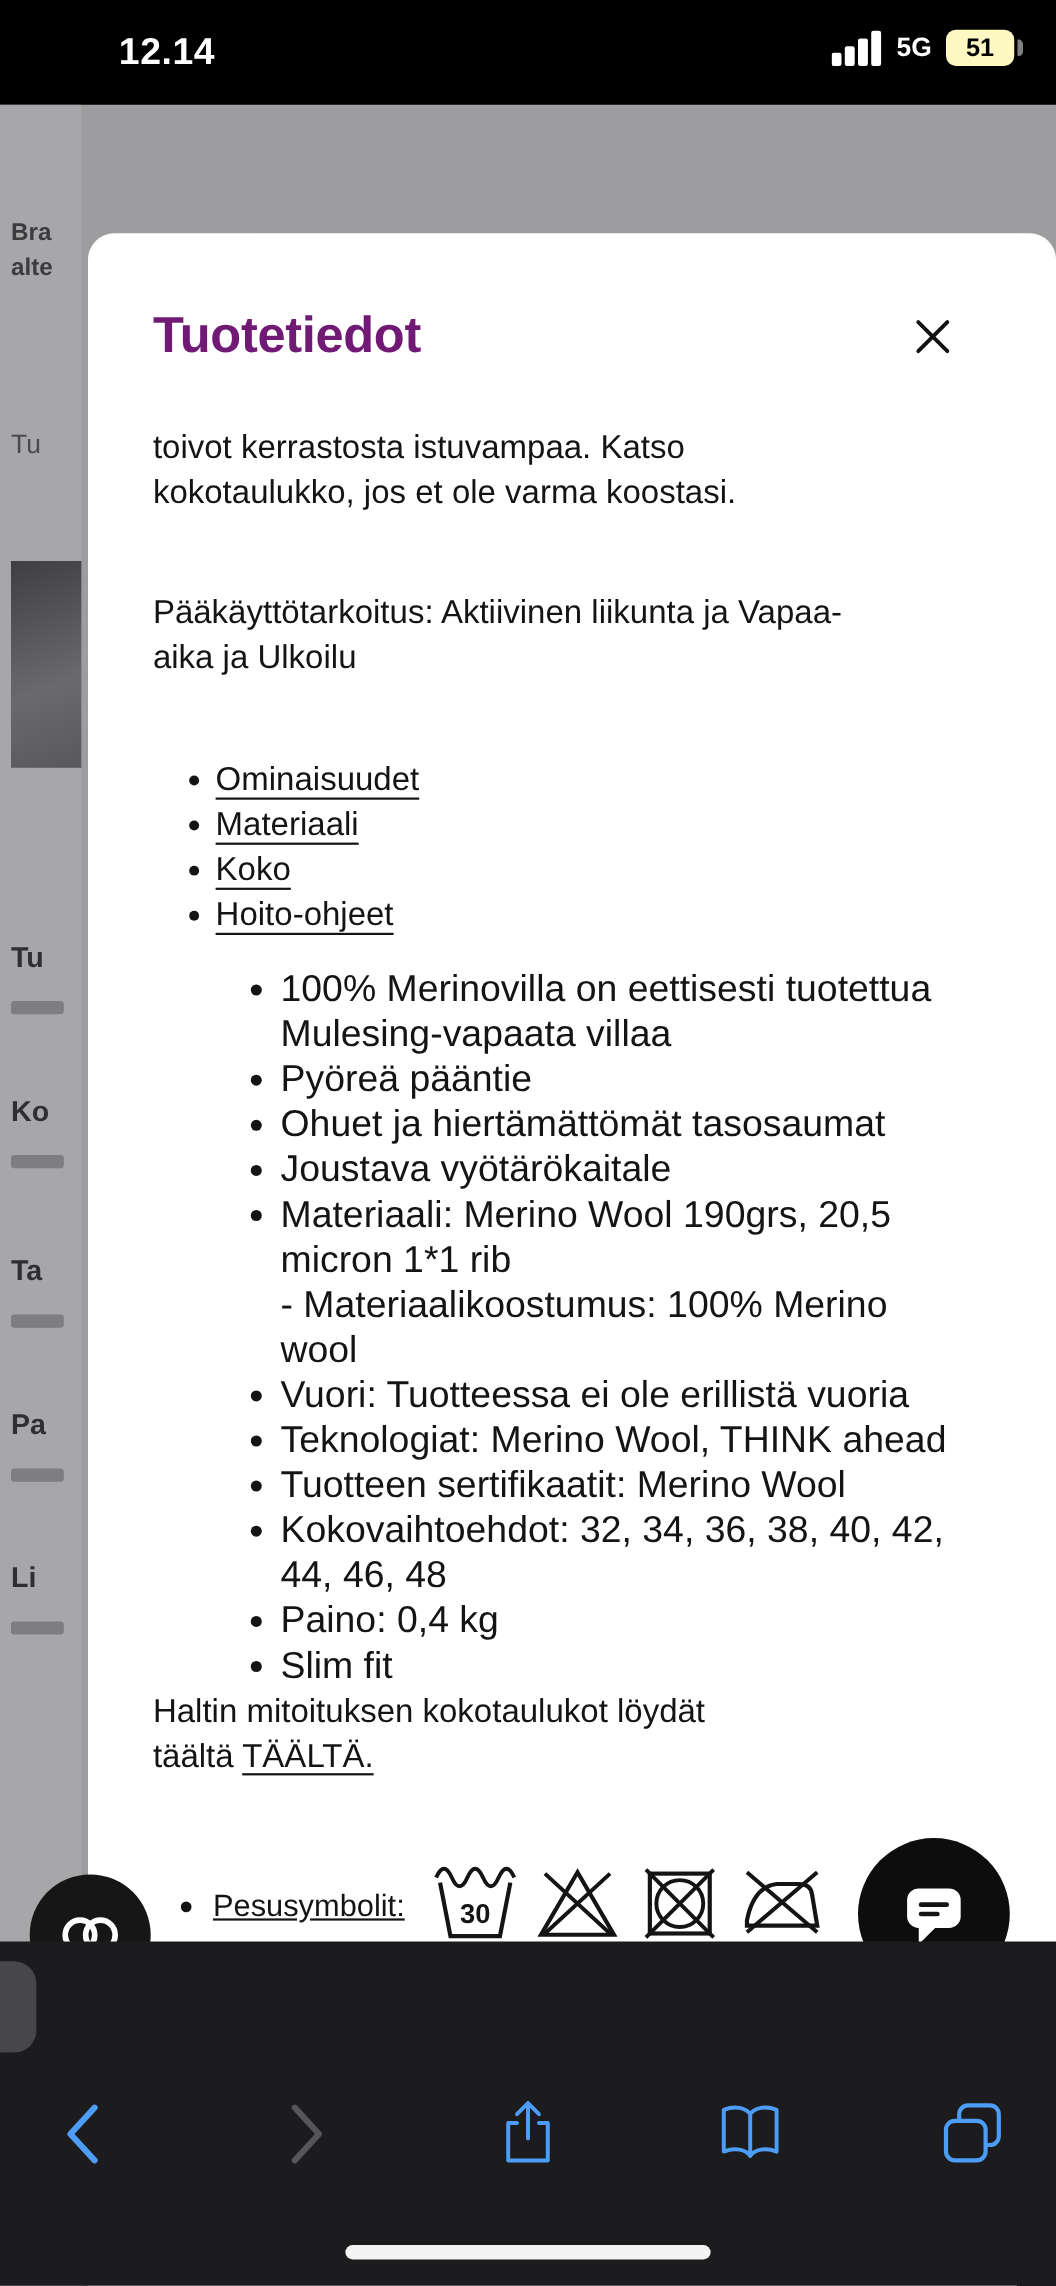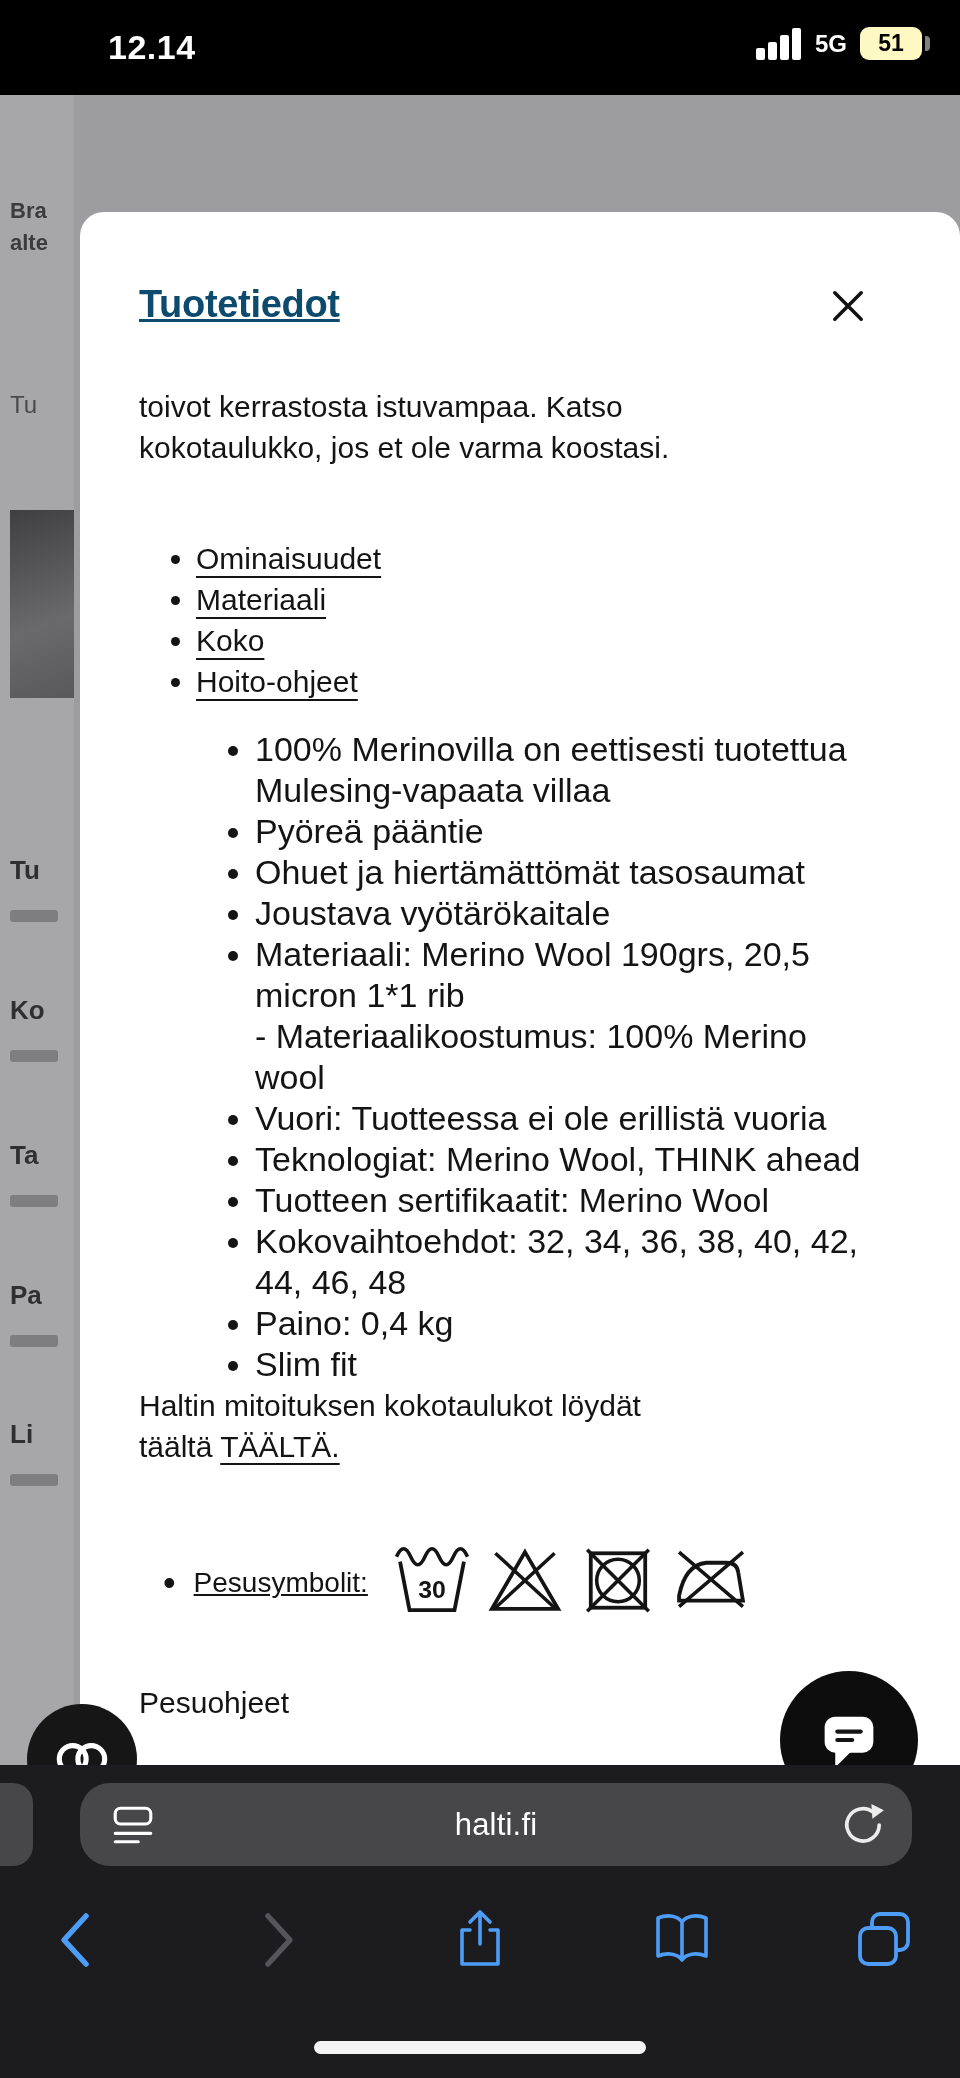--- a/index.html
+++ b/index.html
@@ -28,21 +28,21 @@
   .bg-caption { top:296px; font-size:24px; font-weight:400; color:#4a4a4c; }
   .bg-thumb { position:absolute; left:10px; top:415px; width:70px; height:188px;
               background:linear-gradient(160deg,#3f3f41 0%,#6a6a6c 60%,#58585a 100%); }
   .bg-item { position:absolute; left:10px; font-size:26px; font-weight:700; color:#2f2f31; white-space:nowrap; }
   .bg-bar  { position:absolute; left:10px; width:48px; height:12px; background:#7e7e80; border-radius:3px; }
 
   
   .modal { position:absolute; top:117px; left:80px; right:0; bottom:0; background:#fff;
            border-radius:24px 24px 0 0; overflow:hidden; z-index:2; }
   .modal-header { position:relative; padding:70px 60px 0 59px; }
-  .modal-title { margin:0; font-size:38px; line-height:44px; font-weight:700; letter-spacing:-.3px; color:#0c4a6e;text-decoration:underline; }
+  .modal-title { margin:0; font-size:46px; line-height:44px; font-weight:700; letter-spacing:-.3px; color:#701a75; }
   .close-btn { position:absolute; top:70px; right:88px; width:48px; height:48px; background:none; border:none; padding:2px; cursor:pointer; }
   .modal-content { padding:0 45px 0 59px; }
   .modal-content p { margin:0; font-size:30px; line-height:41px; }
   .intro { margin-top:60px !important; white-space:pre-line; }
   .purpose { margin-top:68px !important; white-space:pre-line; }
   ul { margin:0; padding:0; }
   ul.links { margin-top:70px; padding-left:57px; list-style:disc; }
   ul.links li { font-size:30px; line-height:41px; }
   ul.links a { color:#141414; text-decoration:underline; text-underline-offset:7px; text-decoration-thickness:2px; cursor:pointer; }
   ul.features { margin-top:27px; padding-left:116px; list-style:disc; }
@@ -125,20 +125,22 @@
         <button class="close-btn">
           <svg width="44" height="44" viewBox="0 0 40 40">
             <path d="M8 8 L32 32 M32 8 L8 32" stroke="#111" stroke-width="3.2" stroke-linecap="round" fill="none"></path>
           </svg>
         </button>
       </div>
 
       <div class="modal-content">
         <p class="intro">toivot kerrastosta istuvampaa. Katso
 kokotaulukko, jos et ole varma koostasi.</p>
+        <p class="purpose">Pääkäyttötarkoitus: Aktiivinen liikunta ja Vapaa-
+aika ja Ulkoilu</p>
 
         <ul class="links">
           <li><a>Ominaisuudet</a></li>
           <li><a>Materiaali</a></li>
           <li><a>Koko</a></li>
           <li><a>Hoito-ohjeet</a></li>
         </ul>
 
         <ul class="features">
           <li>100% Merinovilla on eettisesti tuotettua
@@ -203,35 +205,20 @@
         <path d="M21 44 L21 60 L37 44 Z" fill="#fff"></path>
         <rect x="21" y="24" width="26" height="4" rx="2" fill="#141414"></rect>
         <rect x="21" y="32" width="18" height="4" rx="2" fill="#141414"></rect>
       </svg>
       <span class="online-dot"></span>
     </button>
   </div>
 
   <div class="toolbar">
     <button class="tab-stub"></button>
-    <div class="url-pill">
-      <span class="pill-left">
-        <svg width="46" height="46" viewBox="0 0 44 44">
-          <rect x="5" y="6" width="34" height="15" rx="5" stroke="#fff" stroke-width="3" fill="none"></rect>
-          <path d="M5 30 H39 M5 38 H27" stroke="#fff" stroke-width="3" stroke-linecap="round" fill="none"></path>
-        </svg>
-      </span>
-      <span class="url-text">halti.fi</span>
-      <span class="pill-right">
-        <svg width="46" height="46" viewBox="0 0 44 44">
-          <path d="M32 10 A15.5 15.5 0 1 0 37.5 22" stroke="#ececec" stroke-width="3.5" fill="none" stroke-linecap="round"></path>
-          <polygon points="30,2 42,8 31,16" fill="#ececec"></polygon>
-        </svg>
-      </span>
-    </div>
     <div class="nav-row">
       <button class="nav-btn nav-back">
         <svg width="44" height="60" viewBox="0 0 44 60">
           <polyline points="32,6 10,30 32,54" stroke="#4D9DF7" stroke-width="5.5" fill="none" stroke-linecap="round" stroke-linejoin="round"></polyline>
         </svg>
       </button>
       <button class="nav-btn nav-fwd">
         <svg width="44" height="60" viewBox="0 0 44 60">
           <polyline points="12,6 34,30 12,54" stroke="#56565a" stroke-width="5.5" fill="none" stroke-linecap="round" stroke-linejoin="round"></polyline>
         </svg>

